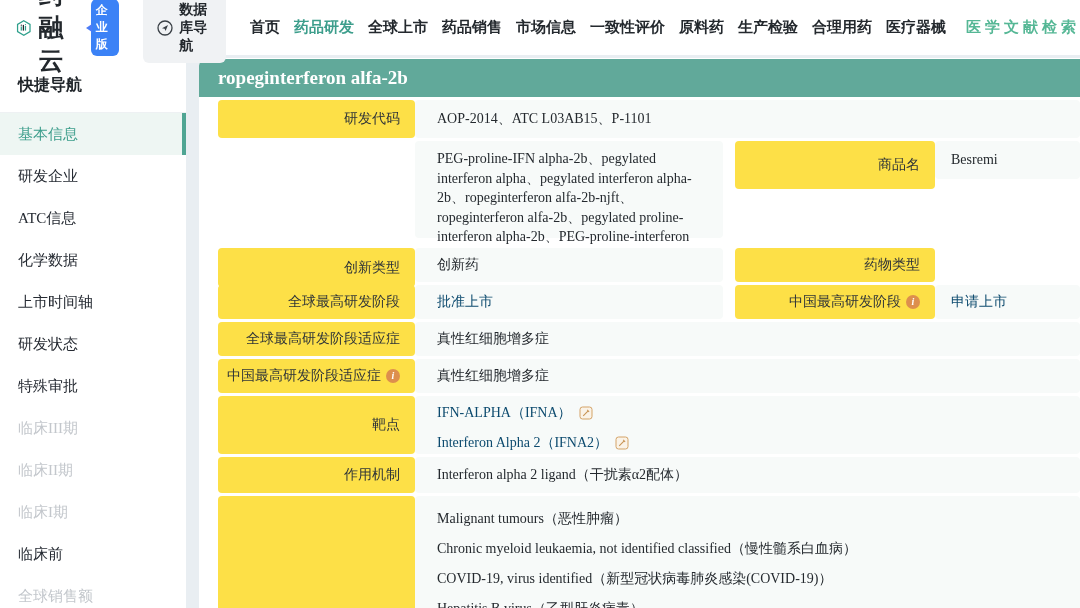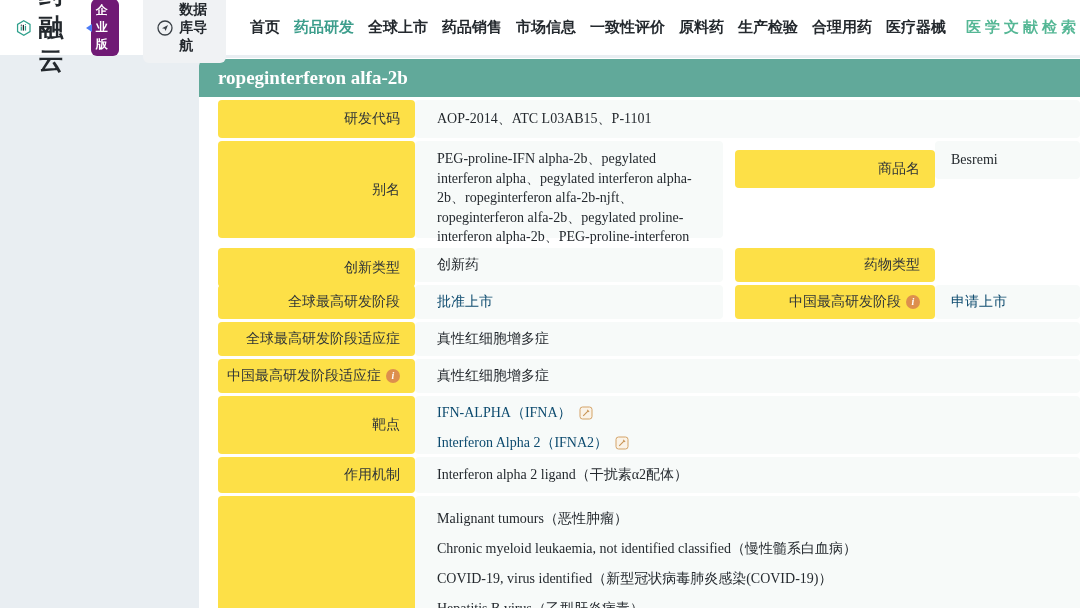--- a/index.html
+++ b/index.html
@@ -7,21 +7,21 @@
   body { font-family:"Liberation Serif","DejaVu Serif",serif; }
   .stage { position:relative; width:1080px; height:608px; background:#E9EEF2; overflow:hidden; }
 
   
   .topbar { position:absolute; left:0; top:0; width:1080px; height:55px; background:#FFFFFF;
             display:flex; align-items:center; z-index:5; }
   .logo { display:flex; align-items:center; margin-left:16px; cursor:pointer; }
   .logo-icon { width:30px; height:32px; }
   .logo-text { font-family:"Liberation Sans","DejaVu Sans",sans-serif; font-weight:700;
                font-size:25px; color:#23282D; letter-spacing:2px; margin-left:7px; }
-  .badge { position:relative; margin-left:10px; background:#701a75; color:#fff;
+  .badge { position:relative; margin-left:10px; background:#3b82f6; color:#fff;
            font-family:"Liberation Sans","DejaVu Sans",sans-serif; font-weight:700;
            font-size:12px; padding:3px 5px; border-radius:6px; }
   .badge::before { content:""; position:absolute; left:-5px; top:50%; margin-top:-4px;
            border-top:4px solid transparent; border-bottom:4px solid transparent;
            border-right:6px solid #4C7CF6; }
   .db-btn { display:flex; align-items:center; gap:6px; margin-left:24px;
             background:#F0F2F4; border-radius:6px; padding:8px 14px; cursor:pointer;
             font-size:14px; font-weight:700; color:#23282D; }
   .nav { display:flex; align-items:center; gap:14px; margin-left:24px; font-size:15px;
          font-weight:600; color:#24292E; white-space:nowrap; }
@@ -103,34 +103,47 @@
       <span class="nav-item">市场信息</span>
       <span class="nav-item">一致性评价</span>
       <span class="nav-item">原料药</span>
       <span class="nav-item">生产检验</span>
       <span class="nav-item">合理用药</span>
       <span class="nav-item">医疗器械</span>
       <span class="nav-item lit">医学文献检索</span>
     </div>
   </div>
 
+  <div class="sidebar">
+    <div class="side-title">快捷导航</div>
+    <div class="side-divider"></div>
+    <div class="side-item active">基本信息</div>
+    <div class="side-item">研发企业</div>
+    <div class="side-item">ATC信息</div>
+    <div class="side-item">化学数据</div>
+    <div class="side-item">上市时间轴</div>
+    <div class="side-item">研发状态</div>
+    <div class="side-item">特殊审批</div>
+    <div class="side-item disabled">临床III期</div>
+    <div class="side-item disabled">临床II期</div>
+    <div class="side-item disabled">临床I期</div>
+    <div class="side-item">临床前</div>
+    <div class="side-item disabled">全球销售额</div>
+  </div>
 
   <div class="panel">
     <div class="drug-header">ropeginterferon alfa-2b</div>
 
     <div class="cell lbl c-lbl" style="top:42px;height:38px">
         <span>研发代码</span>
       </div>
     <div class="cell val c-full" style="top:42px;height:38px">AOP-2014、ATC L03AB15、P-1101</div>
 
-    <div class="cell lbl c-lbl" style="top:83px;height:97px">
-        <span>别名</span>
-      </div>
     <div class="cell val multiline c-lval" style="top:83px;height:97px">PEG-proline-IFN alpha-2b、pegylated interferon alpha、pegylated interferon alpha-2b、ropeginterferon alfa-2b-njft、ropeginterferon alfa-2b、pegylated proline-interferon alpha-2b、PEG-proline-interferon alpha-2b</div>
-    <div class="cell lbl c-rlbl" style="top:92px;height:38px">
+    <div class="cell lbl c-rlbl" style="top:83px;height:48px">
         <span>商品名</span>
       </div>
     <div class="cell val right c-rval" style="top:83px;height:38px">Besremi</div>
 
     <div class="cell lbl c-lbl" style="top:190px;height:39px">
         <span>创新类型</span>
       </div>
     <div class="cell val c-lval" style="top:190px;height:34px">创新药</div>
     <div class="cell lbl c-rlbl" style="top:190px;height:34px">
         <span>药物类型</span>

